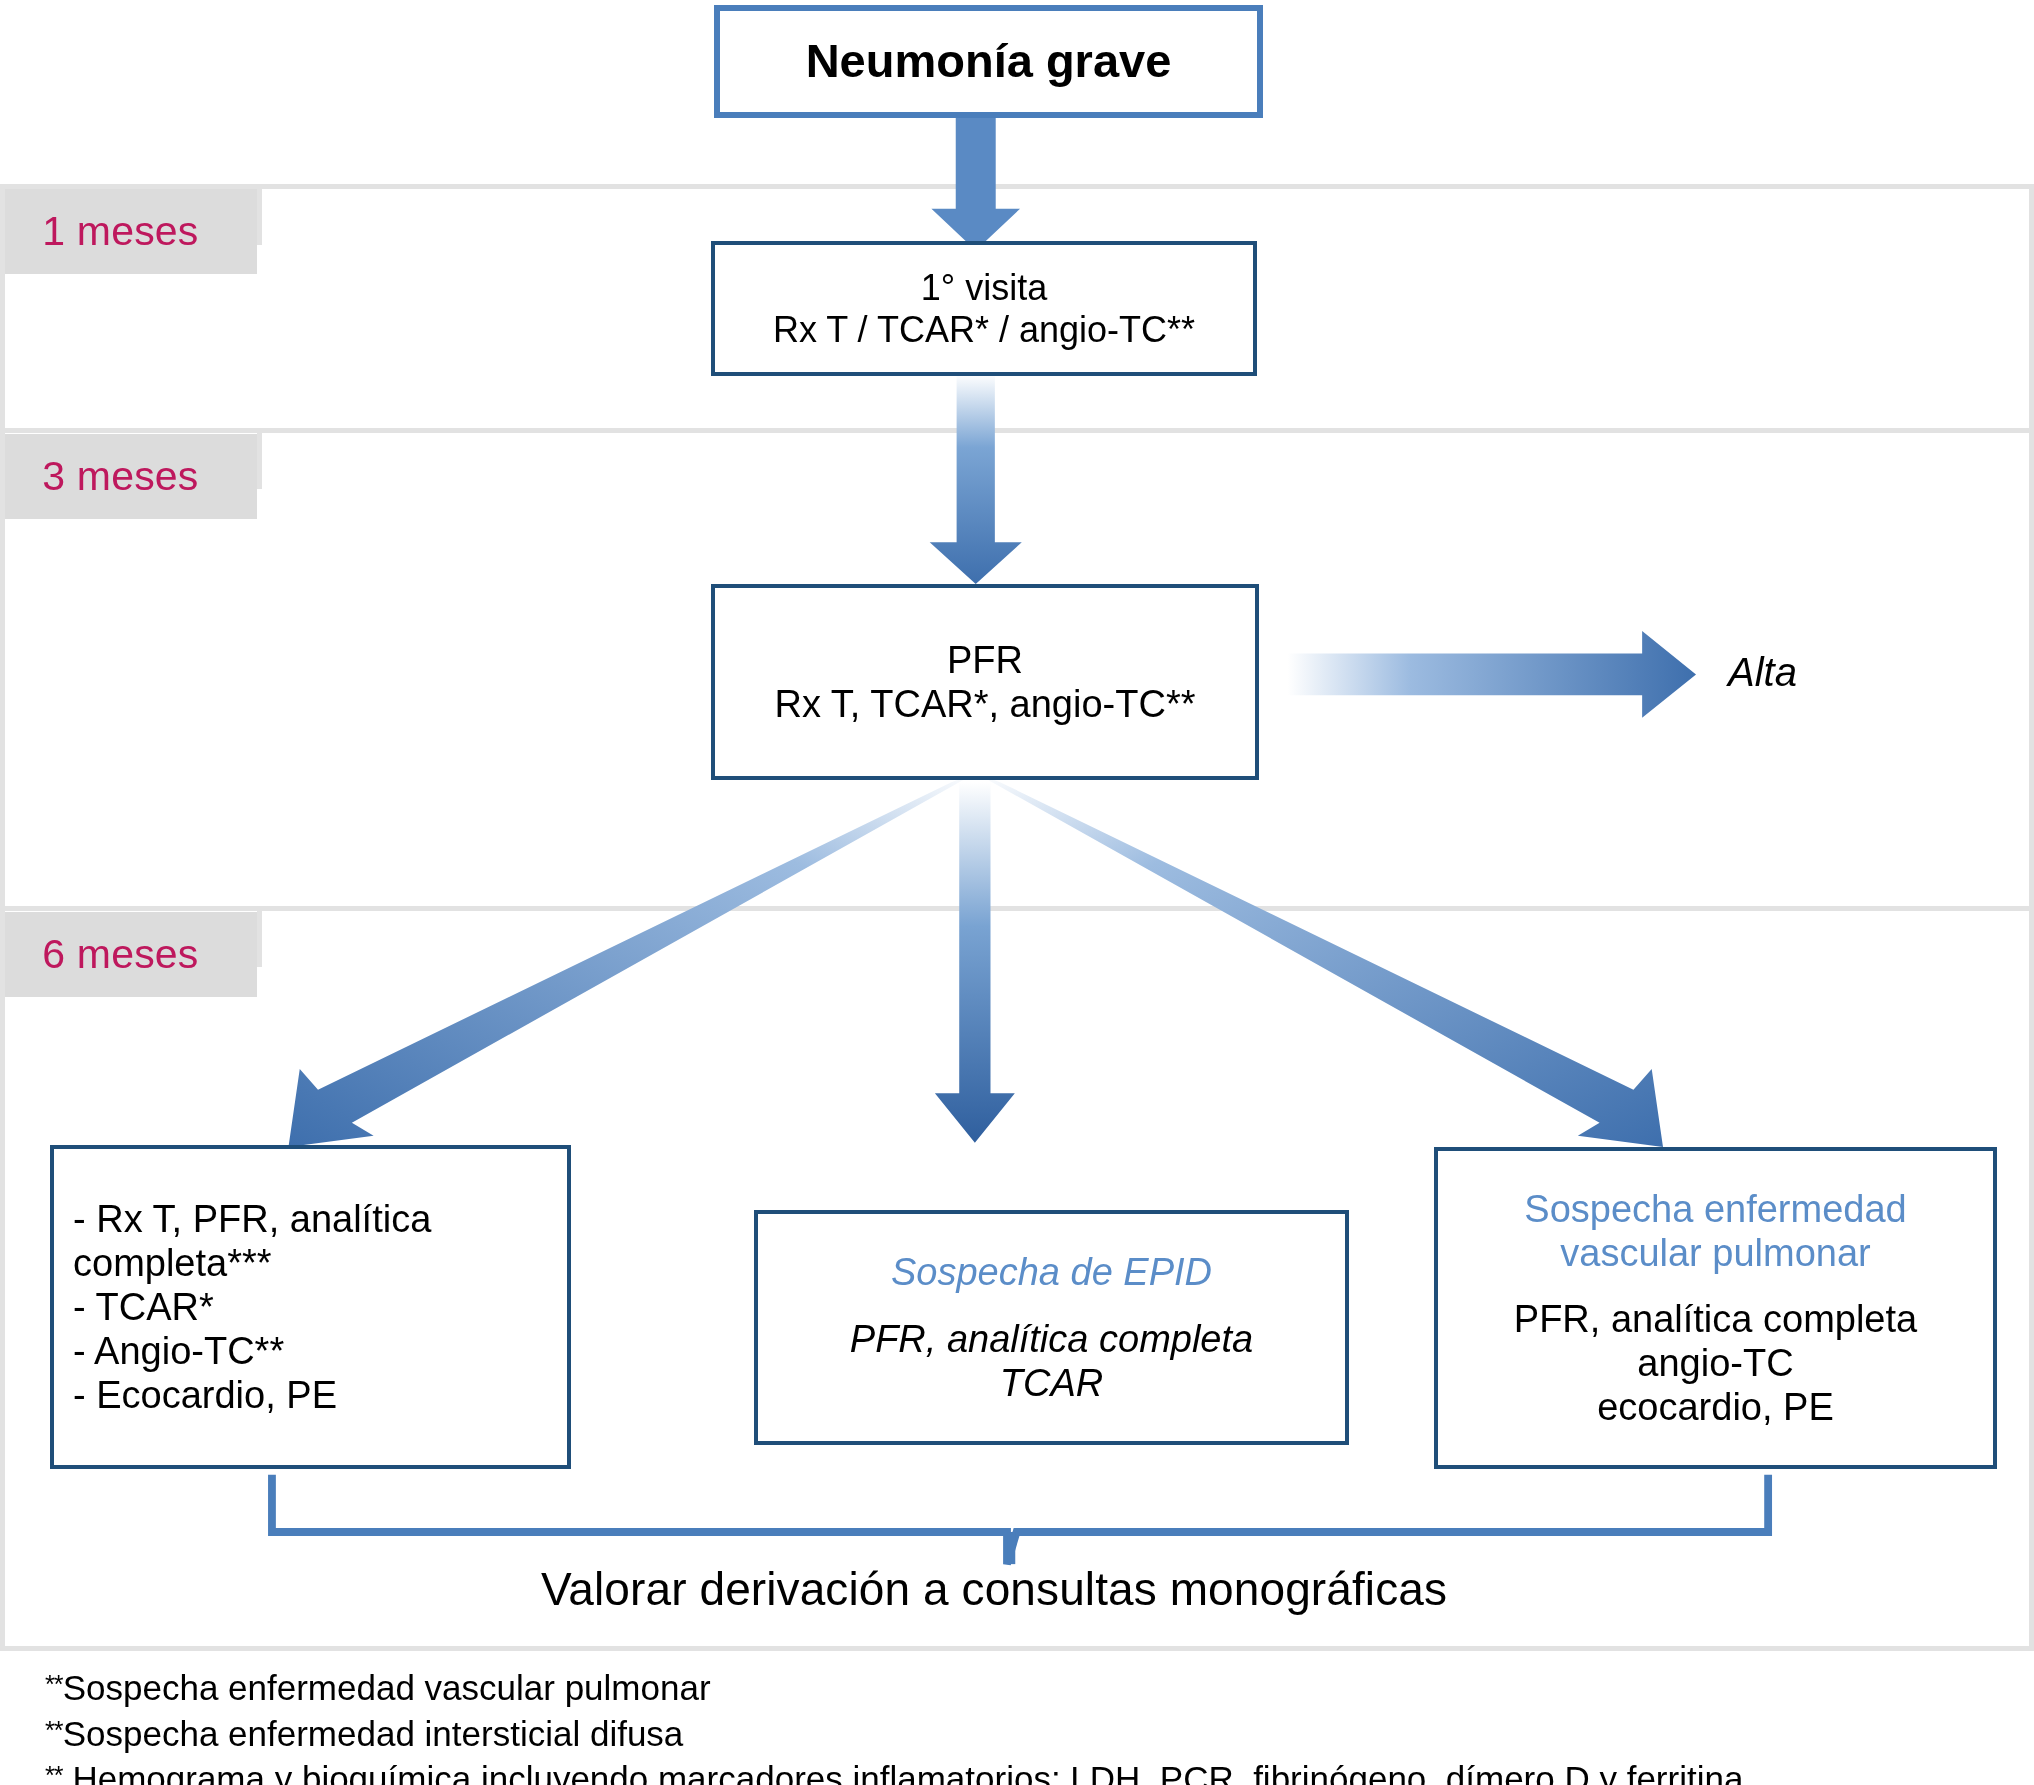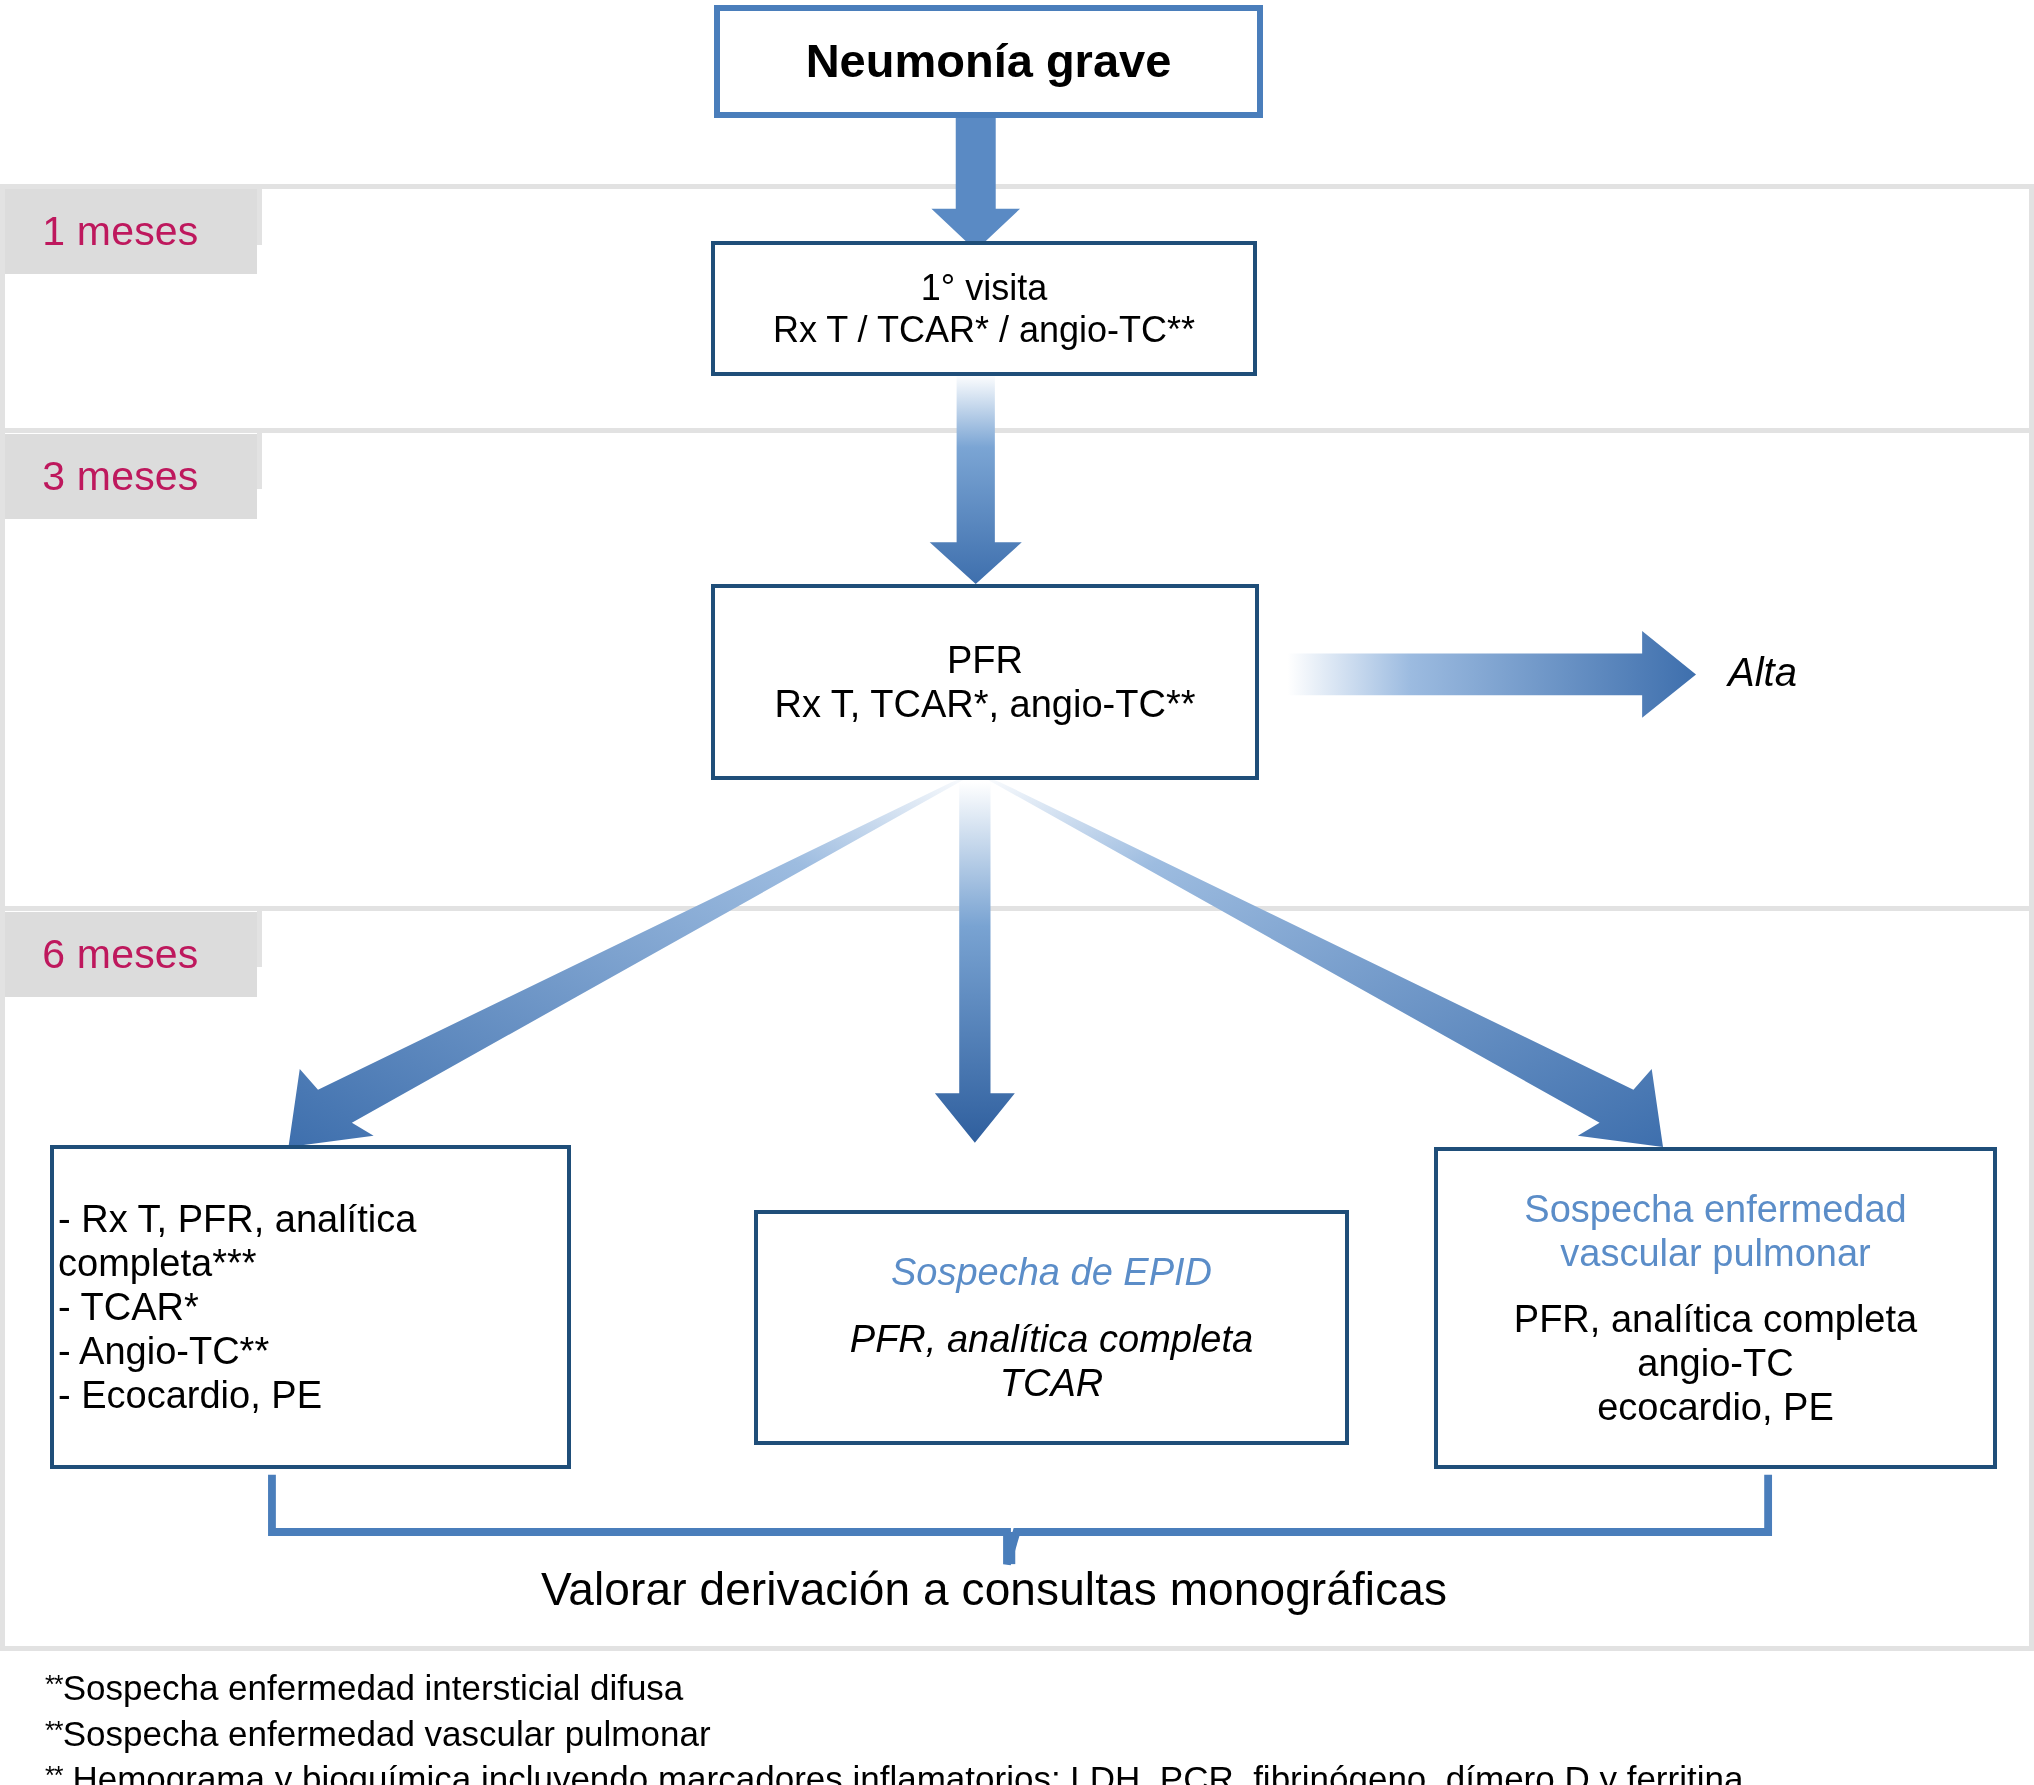--- a/index.html
+++ b/index.html
@@ -65,21 +65,21 @@
   }
   .node-body-black {
     color: #000000;
     font-size: 38px;
     line-height: 1.18;
   }
 
   #node-left {
     text-align: left;
     align-items: flex-start;
-    padding-left: 4px;
+    padding-left: 19px;
     font-size: 38px;
     line-height: 1.34;
   }
   #node-left .ln { display: block; width: 100%; }
 
   
   .plain-label {
     position: absolute;
     font-size: 40px;
     color: #000;
@@ -235,19 +235,19 @@
     <span class="ln node-title-blue">Sospecha enfermedad</span>
     <span class="ln node-title-blue" style="margin-bottom:22.6px;">vascular pulmonar</span>
     <span class="ln node-body-black">PFR, analítica completa</span>
     <span class="ln node-body-black">angio-TC</span>
     <span class="ln node-body-black">ecocardio, PE</span>
   </div>
 
   <div class="plain-label" id="label-valorar" style="left:541px; top:1562px;">Valorar derivación a consultas monográficas</div>
 
   <div id="footnotes">
+    <span class="fn"><span class="ast">**</span><span>Sospecha enfermedad vascular pulmonar</span></span>
     <span class="fn"><span class="ast">**</span><span>Sospecha enfermedad intersticial difusa</span></span>
-    <span class="fn"><span class="ast">**</span><span>Sospecha enfermedad vascular pulmonar</span></span>
     <span class="fn"><span class="ast">**</span><span> Hemograma y bioquímica incluyendo marcadores inflamatorios: LDH, PCR, fibrinógeno, dímero D y ferritina</span></span>
   </div>
 
 </div>
 
 
 </body></html>

